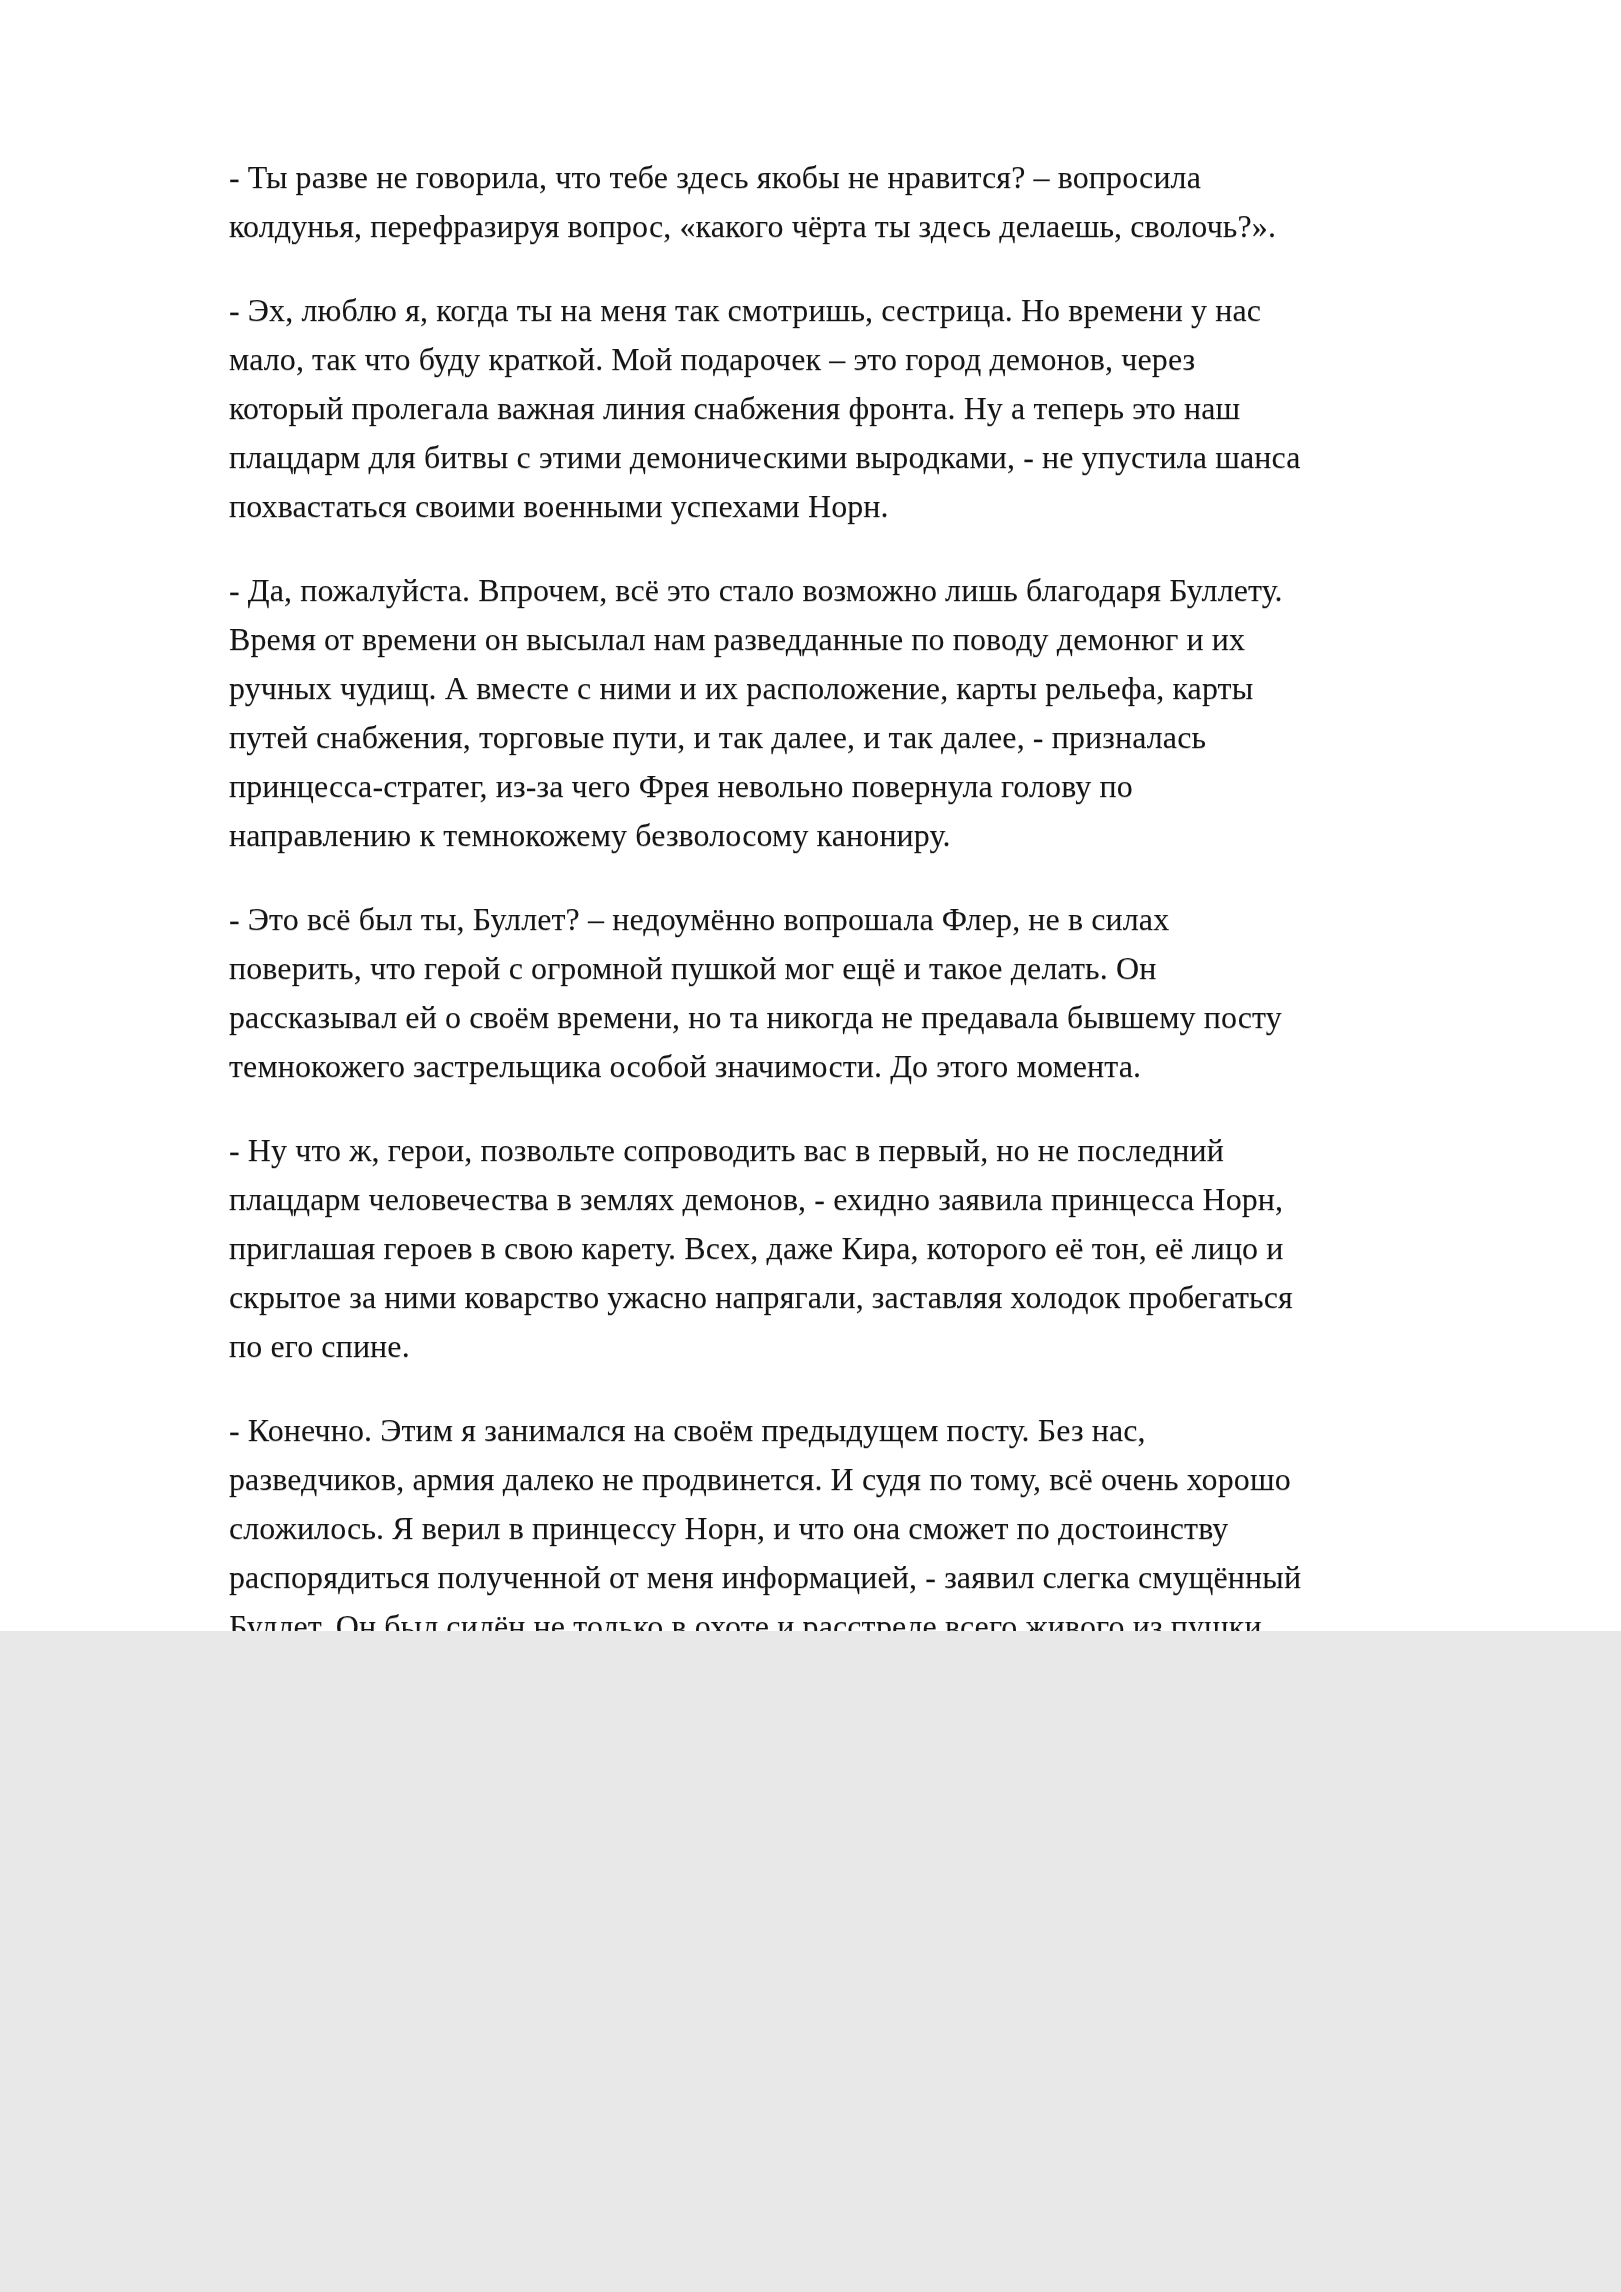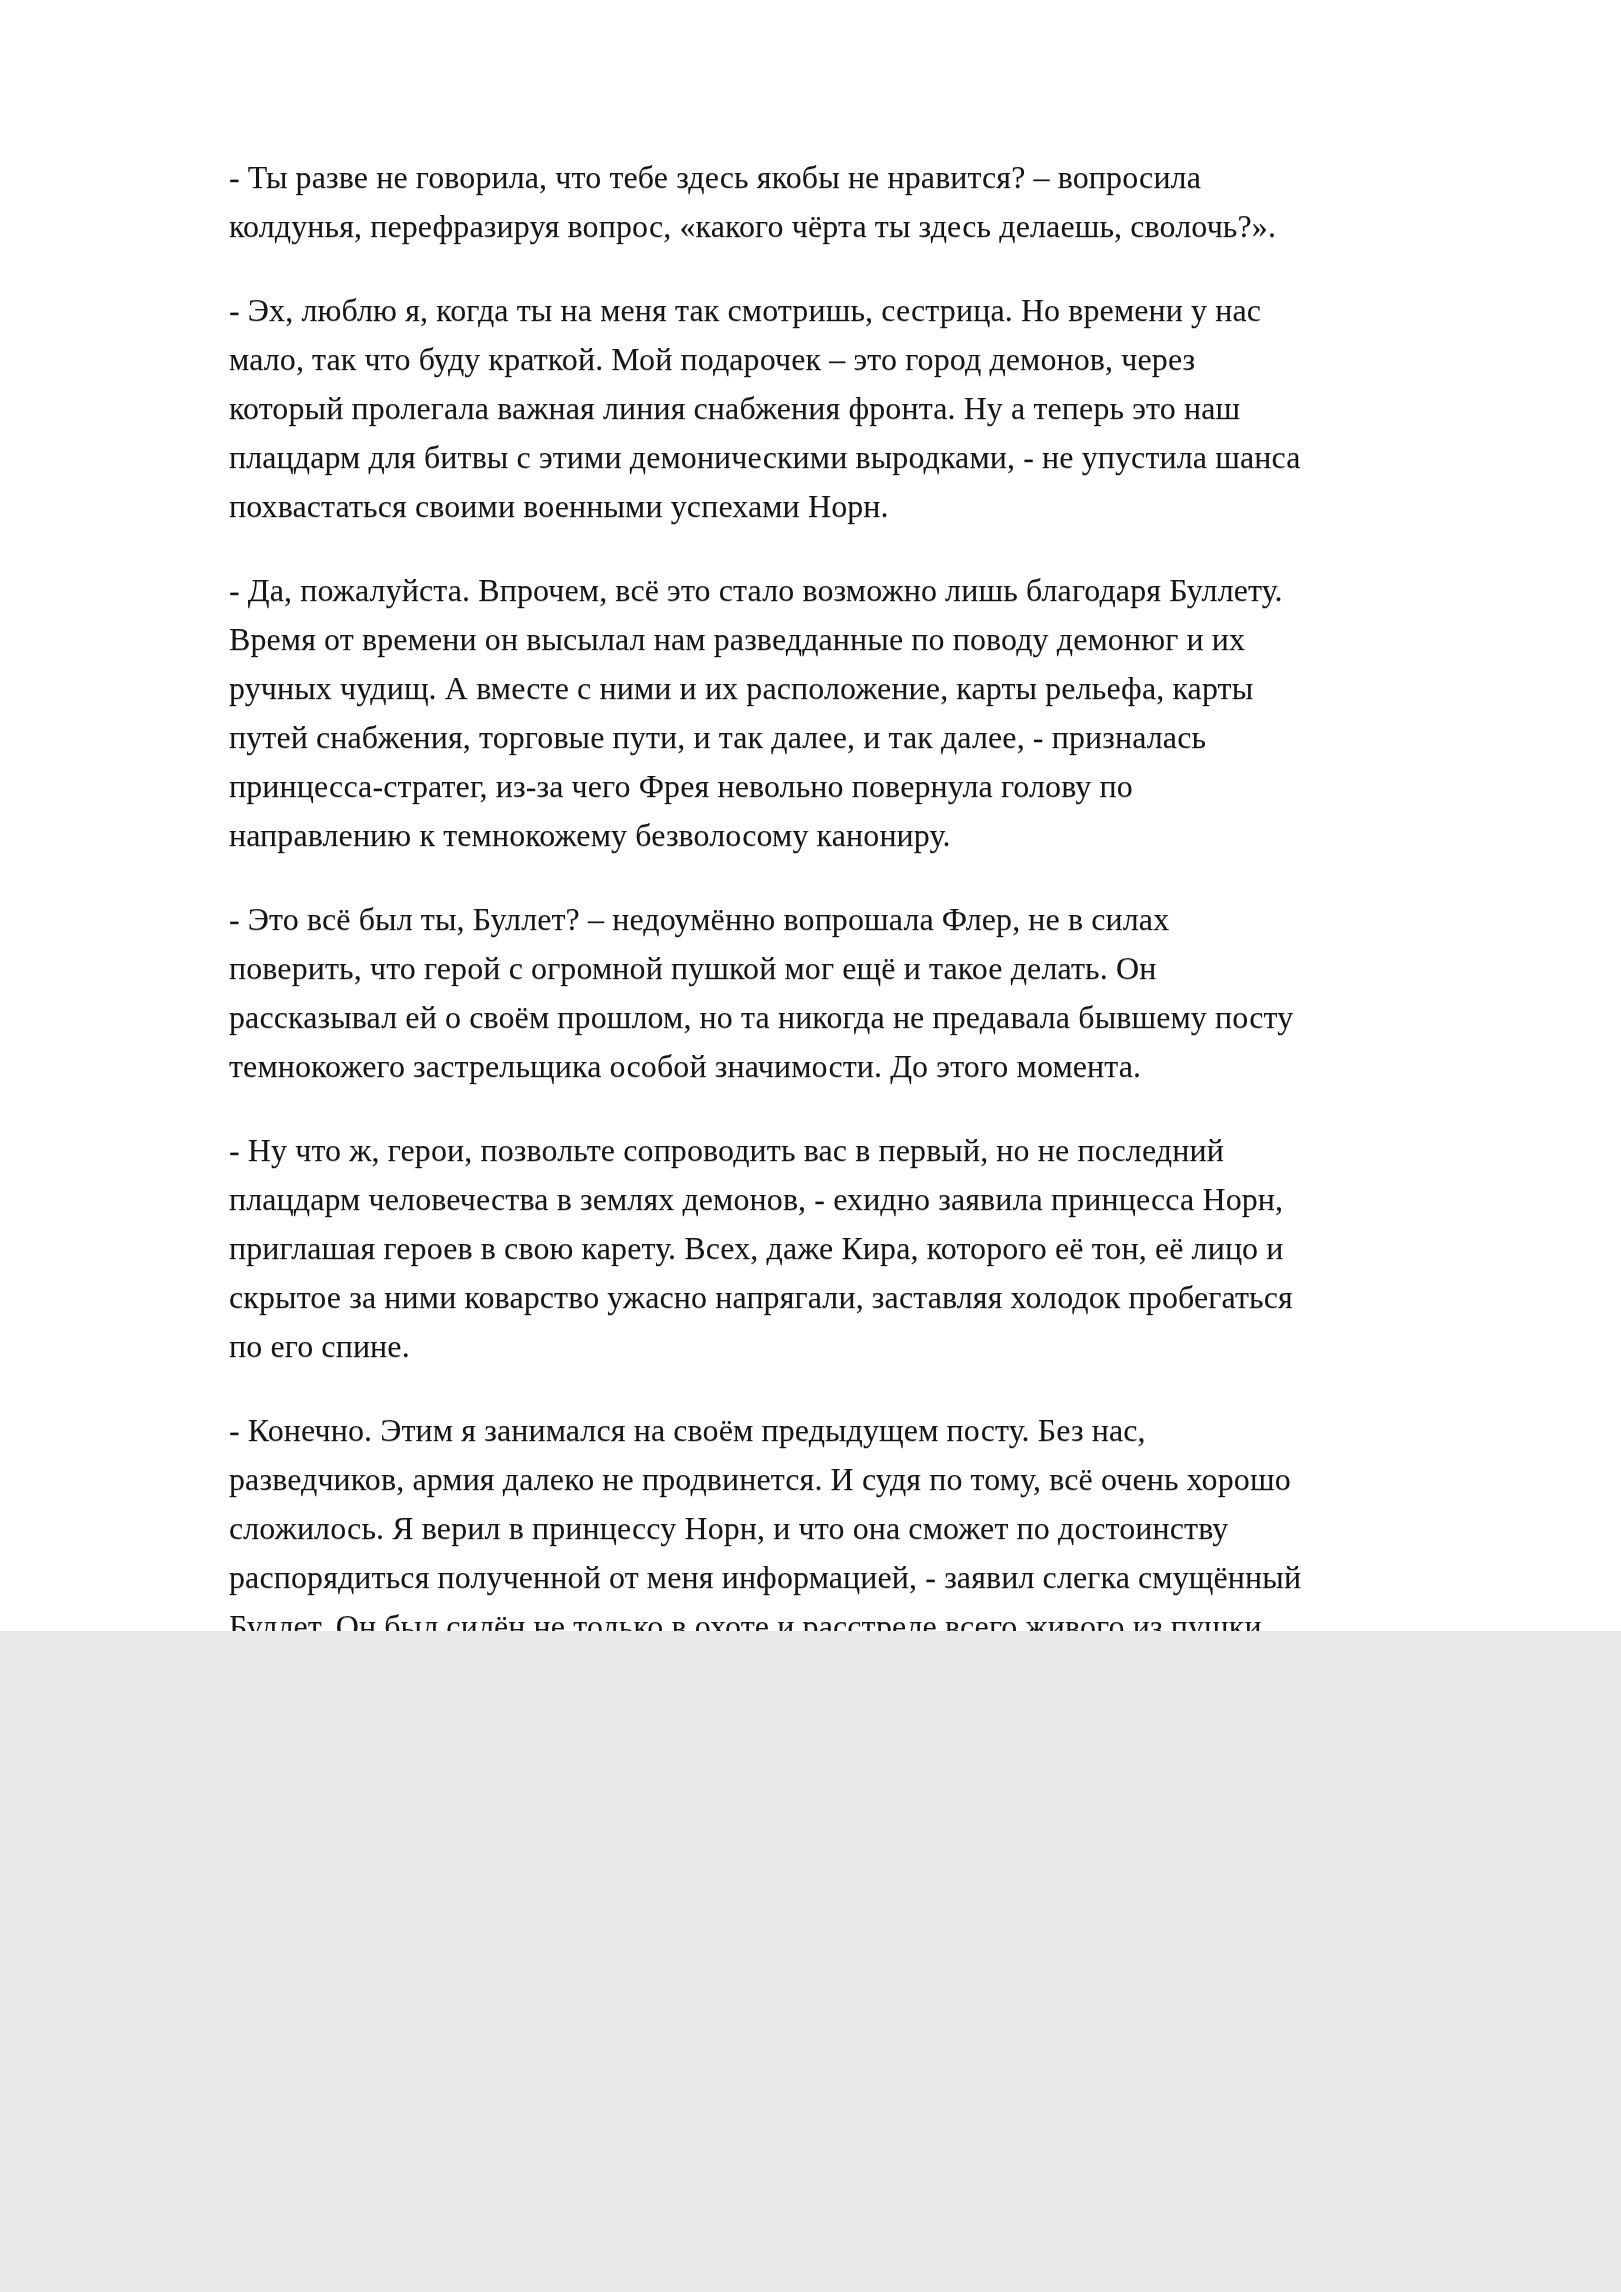--- a/index.html
+++ b/index.html
@@ -54,21 +54,21 @@
 плацдарм для битвы с этими демоническими выродками, - не упустила шанса
 похвастаться своими военными успехами Норн.</p>
   <p class="para">- Да, пожалуйста. Впрочем, всё это стало возможно лишь благодаря Буллету.
 Время от времени он высылал нам разведданные по поводу демонюг и их
 ручных чудищ. А вместе с ними и их расположение, карты рельефа, карты
 путей снабжения, торговые пути, и так далее, и так далее, - призналась
 принцесса-стратег, из-за чего Фрея невольно повернула голову по
 направлению к темнокожему безволосому канониру.</p>
   <p class="para">- Это всё был ты, Буллет? – недоумённо вопрошала Флер, не в силах
 поверить, что герой с огромной пушкой мог ещё и такое делать. Он
-рассказывал ей о своём прошлом, но та никогда не предавала бывшему посту
+рассказывал ей о своём времени, но та никогда не предавала бывшему посту
 темнокожего застрельщика особой значимости. До этого момента.</p>
   <p class="para">- Ну что ж, герои, позвольте сопроводить вас в первый, но не последний
 плацдарм человечества в землях демонов, - ехидно заявила принцесса Норн,
 приглашая героев в свою карету. Всех, даже Кира, которого её тон, её лицо и
 скрытое за ними коварство ужасно напрягали, заставляя холодок пробегаться
 по его спине.</p>
   <p class="para">- Конечно. Этим я занимался на своём предыдущем посту. Без нас,
 разведчиков, армия далеко не продвинется. И судя по тому, всё очень хорошо
 сложилось. Я верил в принцессу Норн, и что она сможет по достоинству
 распорядиться полученной от меня информацией, - заявил слегка смущённый

